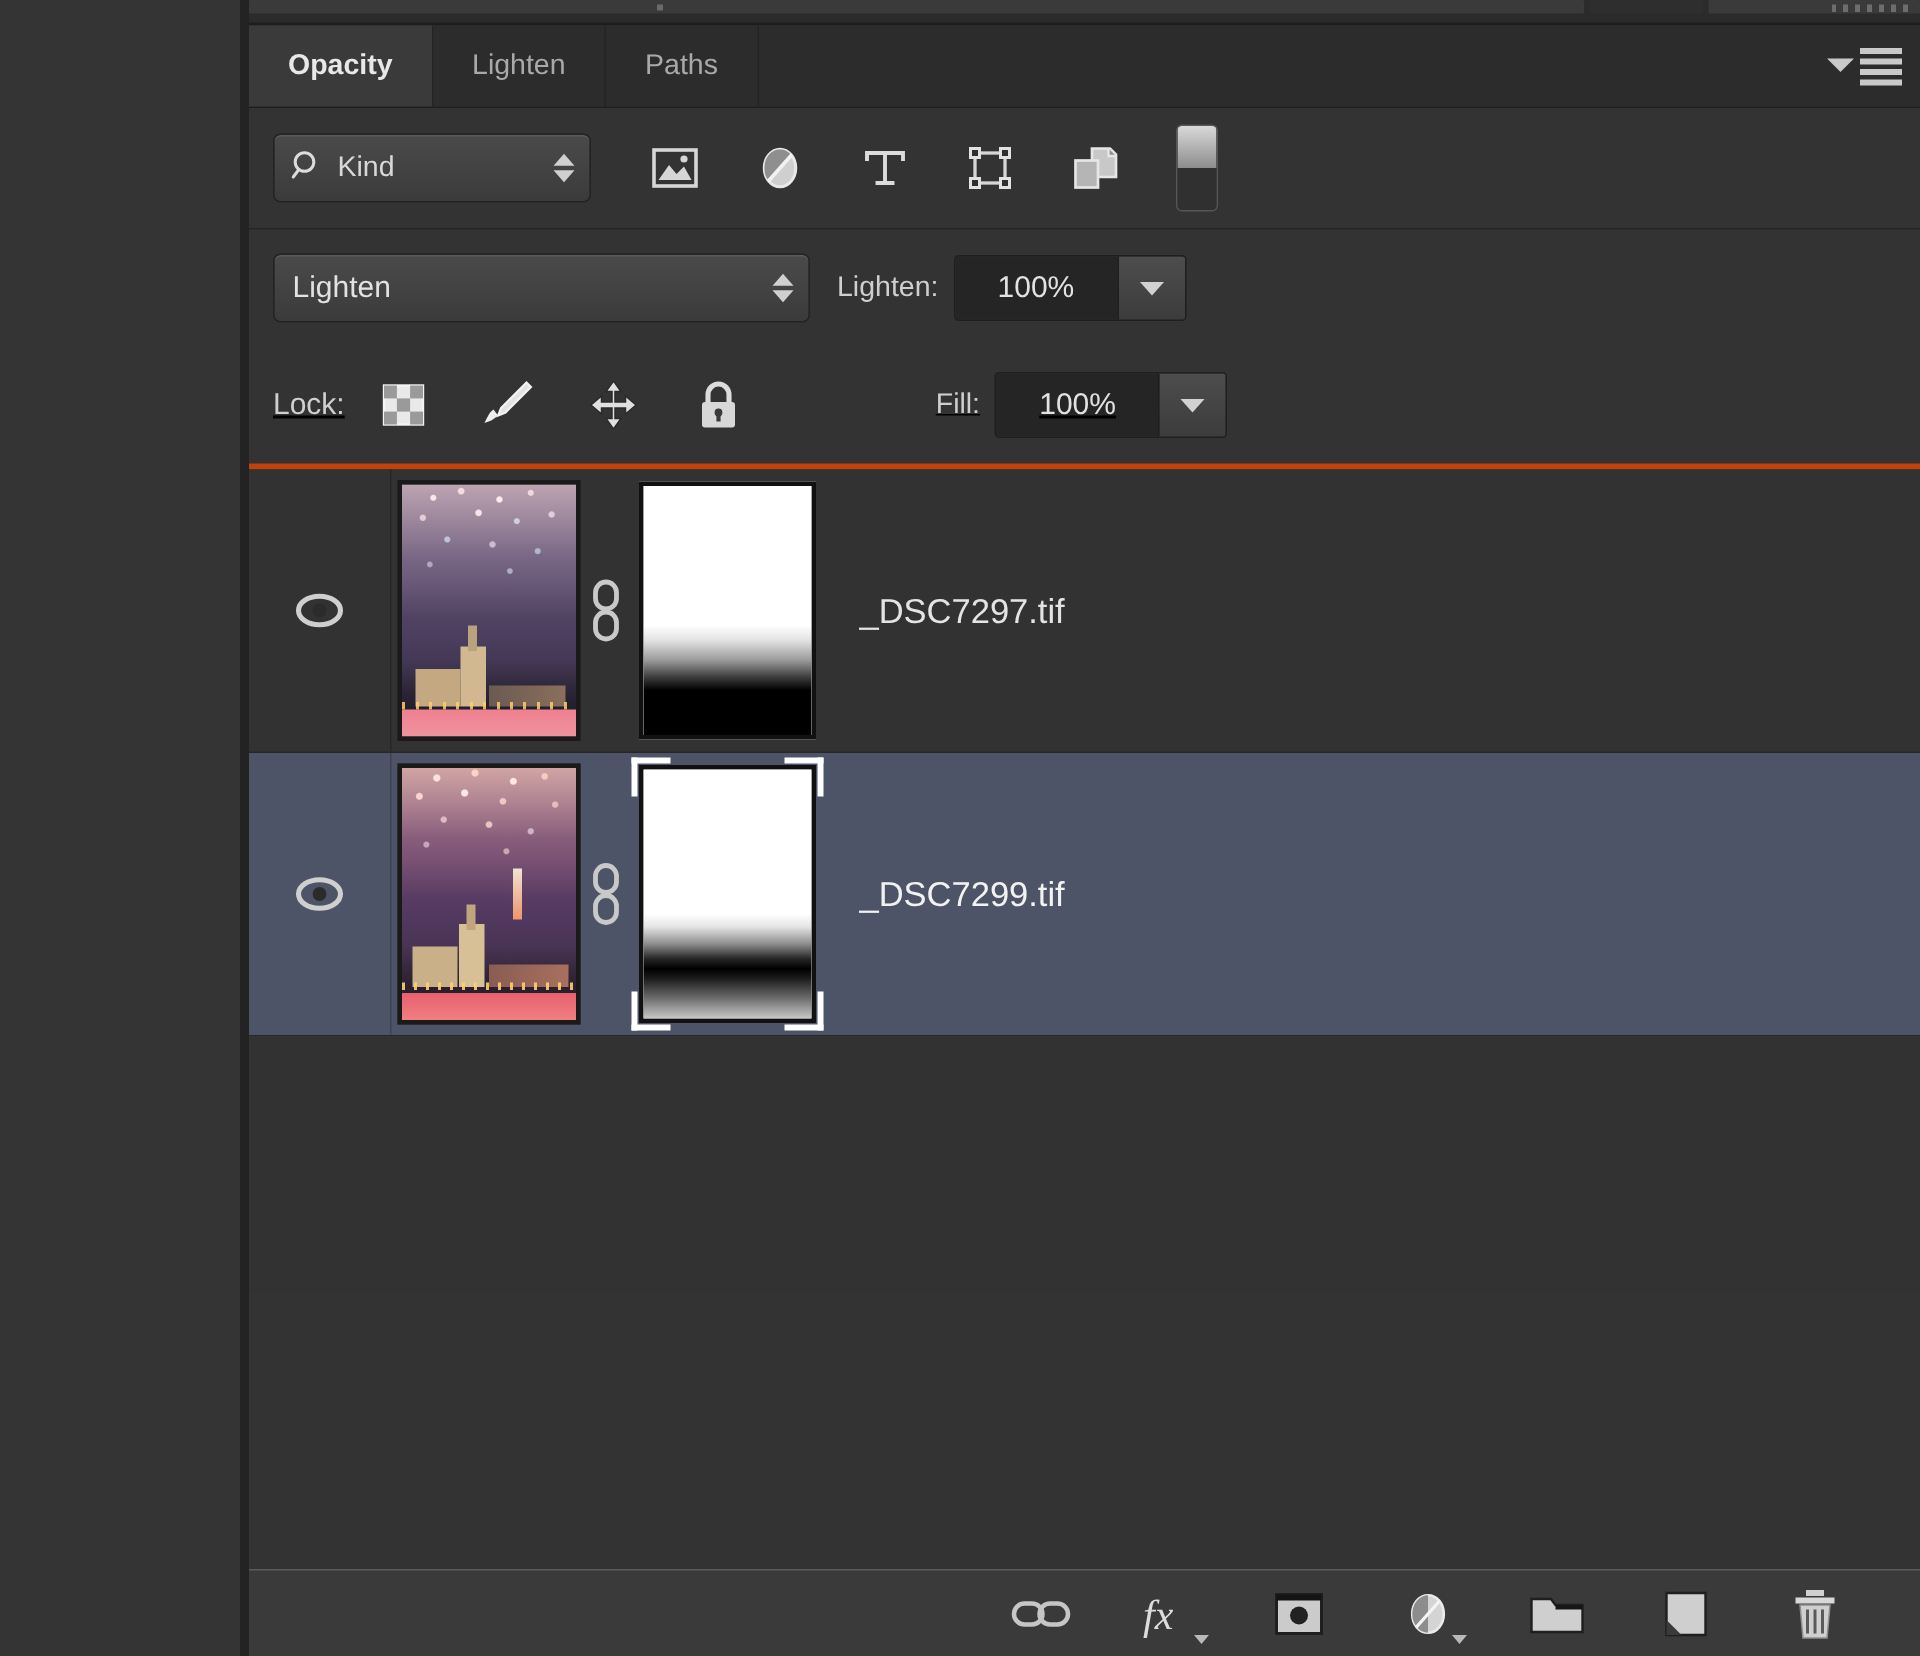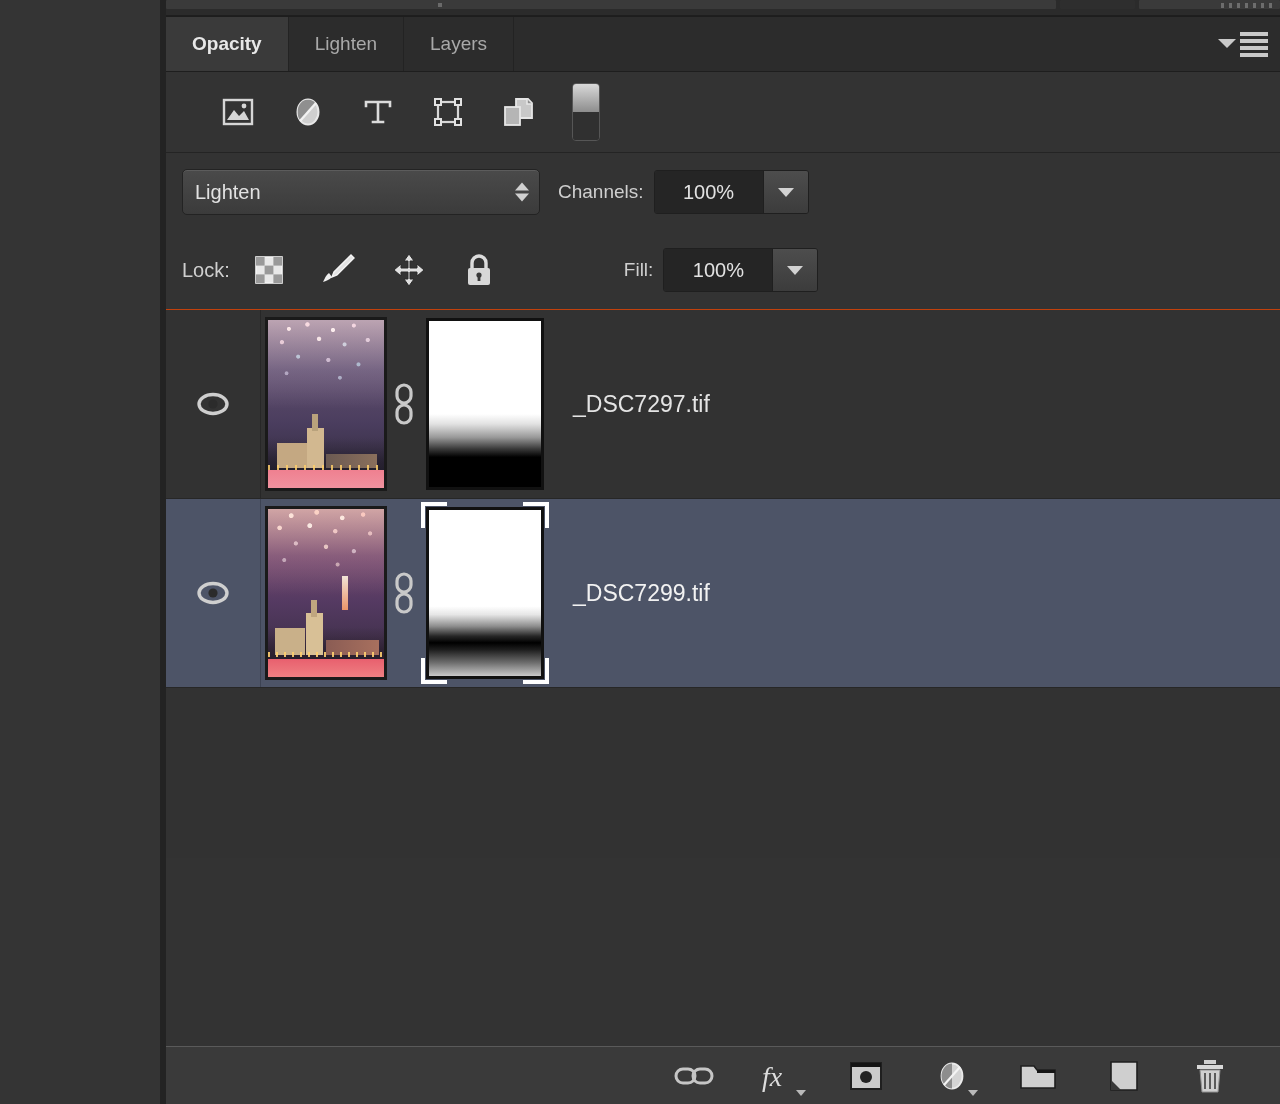--- a/index.html
+++ b/index.html
@@ -119,21 +119,22 @@
   }
   .num-drop{
     width:44px;background:linear-gradient(#4d4d4d,#3c3c3c);border-left:1px solid #1f1f1f;
     display:flex;align-items:center;justify-content:center;
   }
   .num-drop i{width:0;height:0;border-left:8px solid transparent;border-right:8px solid transparent;border-top:9px solid #d2d2d2;display:block;}
 
   
   .lock-row{
     height:78px;display:flex;align-items:center;padding:0 16px;background:#333333;
-    border-bottom:1px solid #c2410c;
+    border-bottom:4px solid #c2410c;
+    text-decoration:underline;
   }
   .lock-label{font-size:20px;color:#cfcfcf;margin-right:18px;}
   .lock-icons{display:flex;align-items:center;gap:28px;}
   .lock-ic{width:42px;height:42px;display:flex;align-items:center;justify-content:center;}
 
   
   .layers-list{background:#323232;}
   .layer-row{
     position:relative;height:188px;display:flex;align-items:center;
     border-bottom:1px solid #272727;background:#323232;
@@ -200,35 +201,48 @@
   <div class="panel">
 
     <div class="tabbar">
       <div class="tab active">
         <span>Opacity</span>
       </div>
       <div class="tab">
         <span>Lighten</span>
       </div>
       <div class="tab">
-        <span>Layers</span>
+        <span>Paths</span>
       </div>
       <div class="tab tabfill"></div>
       <div class="panel-menu">
         <span class="pm-tri"></span>
         <span class="pm-lines">
             <i></i>
             <i></i>
             <i></i>
             <i></i>
           </span>
       </div>
     </div>
 
     <div class="filter-row">
+      <div class="kind-select">
+        <span>
+          <svg width="24" height="24" viewBox="0 0 24 24">
+            <circle cx="10" cy="10" r="6.2" fill="none" stroke="#dcdcdc" stroke-width="2"></circle>
+            <line x1="5.5" y1="16" x2="2.5" y2="20" stroke="#dcdcdc" stroke-width="2" stroke-linecap="round"></line>
+          </svg>
+        </span>
+        <span class="kind-label">Kind</span>
+        <span class="stepper">
+          <i class="up"></i>
+            <i class="dn"></i>
+        </span>
+      </div>
 
       <div class="filter-icons">
         <div class="ficon">
           <svg width="34" height="34" viewBox="0 0 34 34">
             <rect x="3" y="5" width="28" height="24" fill="none" stroke="#d6d6d6" stroke-width="2.4"></rect>
             <path d="M6 25 L13 15 L18 21 L23 16 L28 25 Z" fill="#d6d6d6"></path>
             <circle cx="23" cy="11" r="2.4" fill="#d6d6d6"></circle>
           </svg>
         </div>
         <div class="ficon">
@@ -268,21 +282,21 @@
     </div>
 
     <div class="blend-row">
       <div class="blend-select">
         <span class="blend-label">Lighten</span>
         <span class="stepper">
             <i class="up"></i>
             <i class="dn"></i>
           </span>
       </div>
-      <span class="field-label">Channels:</span>
+      <span class="field-label">Lighten:</span>
       <div class="num-field">
         <span class="num-value">100%</span>
         <span class="num-drop">
             <i></i>
           </span>
       </div>
     </div>
 
     <div class="lock-row">
       <span class="lock-label">Lock:</span>

